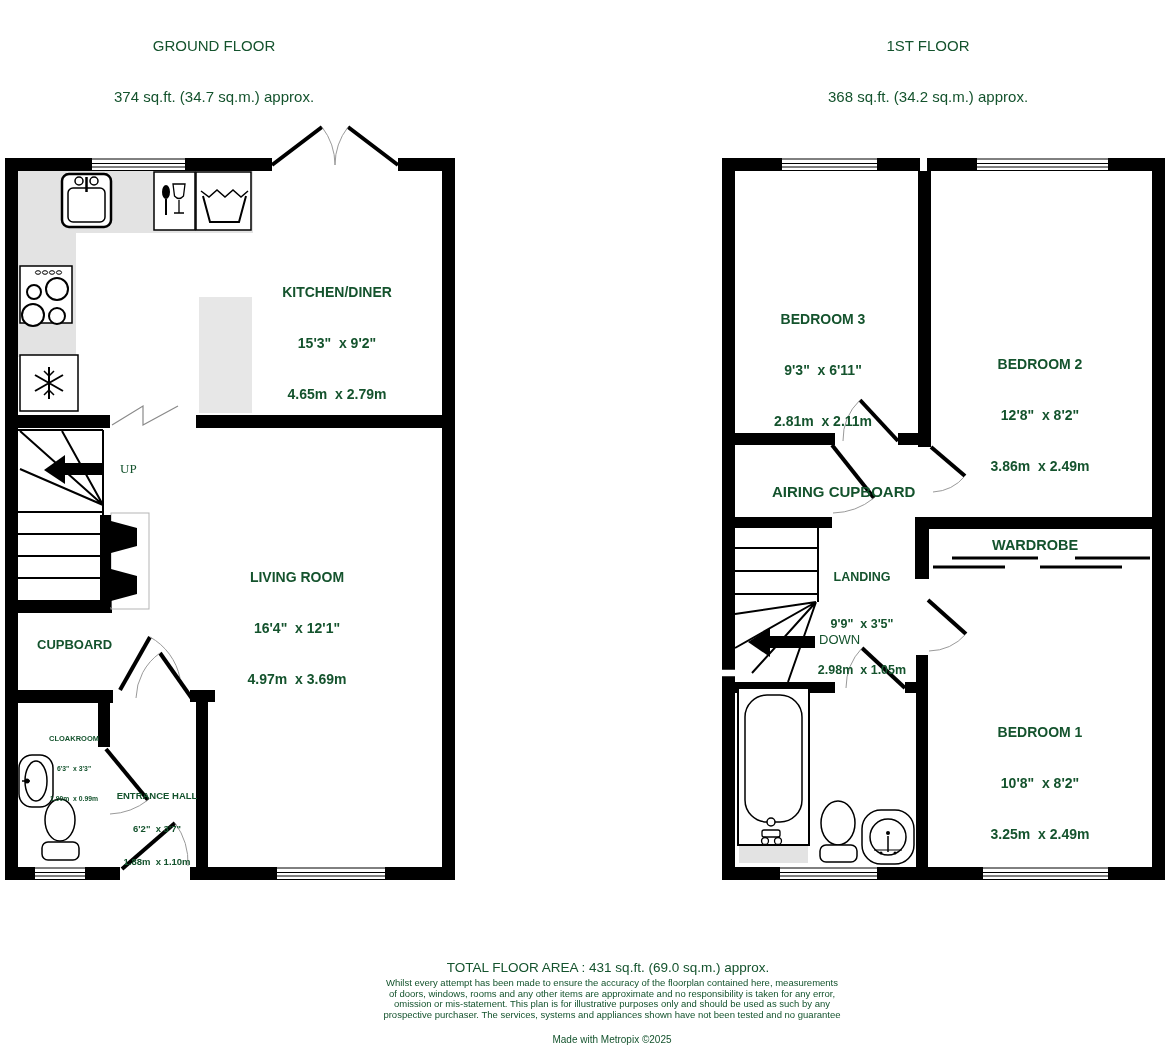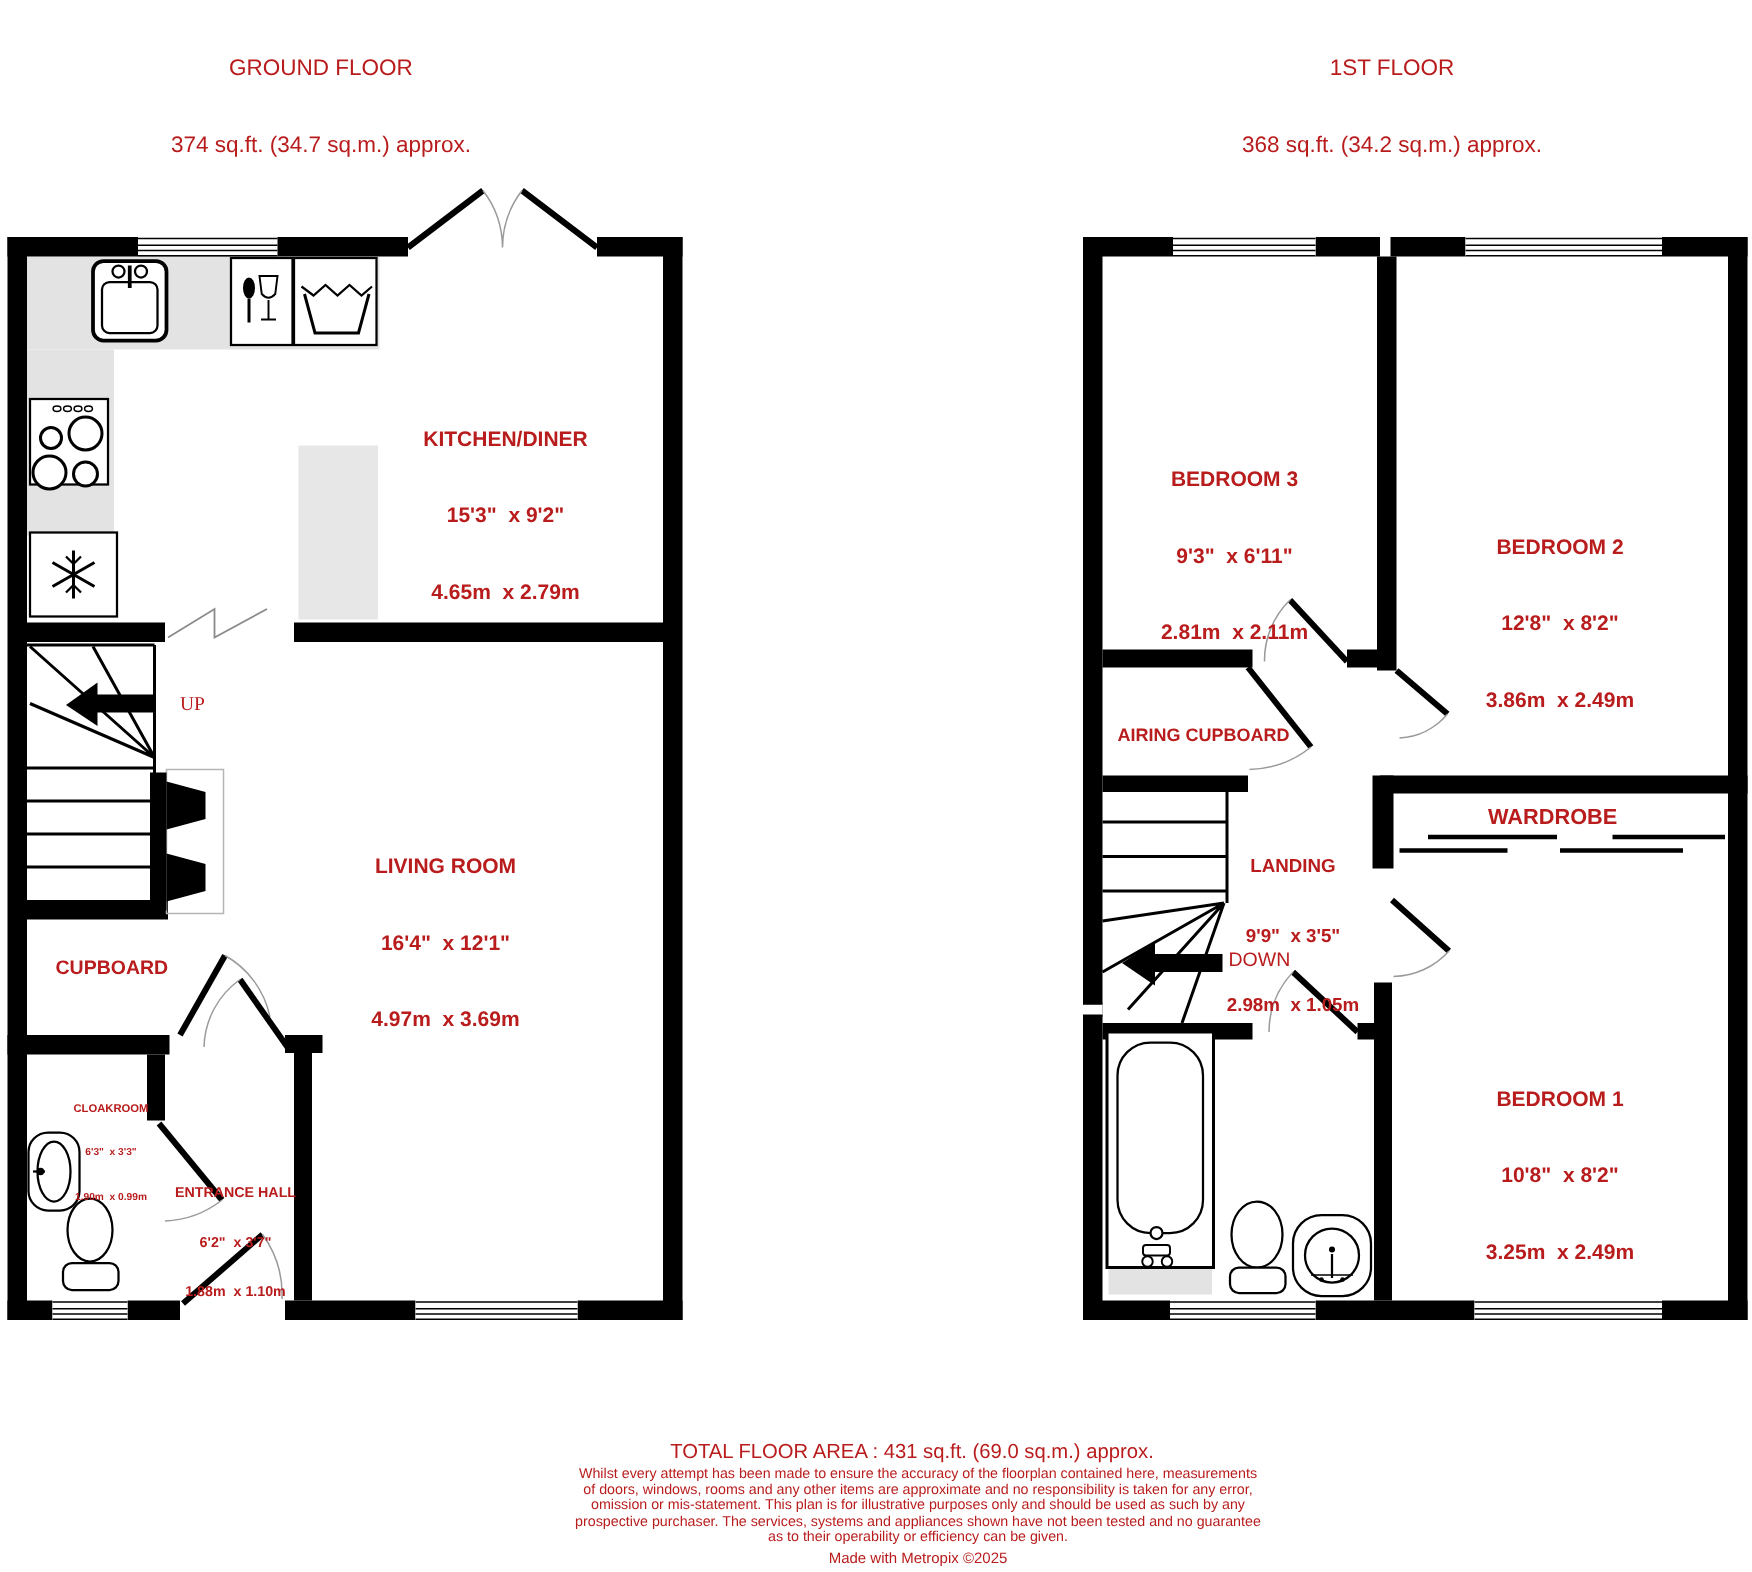--- a/index.html
+++ b/index.html
@@ -1,17 +1,17 @@
 <!DOCTYPE html>
 <html><head>
 <meta charset="utf-8">
 <style>
   html,body{margin:0;padding:0;background:#fff;}
   .canvas{position:relative;width:1168px;height:1048px;background:#fff;overflow:hidden;
-          font-family:"Liberation Sans",sans-serif;color:#b91c1c;}
+          font-family:"Liberation Sans",sans-serif;color:#14532d;}
   .canvas svg{position:absolute;left:0;top:0;}
   .lbl{position:absolute;transform:translateX(-50%);text-align:center;font-weight:700;
        white-space:pre;font-size:14px;line-height:17px;}
   .lbl.landing{font-size:12.5px;line-height:15.5px;}
   .lbl.hall{font-size:9.5px;line-height:11px;}
   .lbl.tiny{font-size:7.5px;line-height:10px;}
   .lbl.tiny .dim{font-size:6.8px;}
   .single{position:absolute;font-weight:700;white-space:pre;}
   .plain{position:absolute;font-weight:400;font-size:13px;white-space:pre;}
   .hdr{position:absolute;transform:translateX(-50%);text-align:center;font-weight:400;
@@ -282,37 +282,36 @@
 <div class="lbl" style="left:823px;top:277px;">
   <div class="nm">BEDROOM 3</div>
   <div class="dim">9'3"  x 6'11"</div>
   <div class="dim">2.81m  x 2.11m</div>
 </div>
 <div class="lbl" style="left:1040px;top:322px;">
   <div class="nm">BEDROOM 2</div>
   <div class="dim">12'8"  x 8'2"</div>
   <div class="dim">3.86m  x 2.49m</div>
 </div>
-<div class="single" style="left:745px;top:483px;font-size:12px;">AIRING CUPBOARD</div>
+<div class="single" style="left:772px;top:483px;font-size:15px;">AIRING CUPBOARD</div>
 <div class="lbl landing" style="left:862px;top:539px;">
   <div class="nm">LANDING</div>
   <div class="dim">9'9"  x 3'5"</div>
   <div class="dim">2.98m  x 1.05m</div>
 </div>
 <div class="single" style="left:992px;top:537px;font-size:14.5px;">WARDROBE</div>
 <div class="plain" style="left:819px;top:632px;">DOWN</div>
 <div class="lbl" style="left:1040px;top:690px;">
   <div class="nm">BEDROOM 1</div>
   <div class="dim">10'8"  x 8'2"</div>
   <div class="dim">3.25m  x 2.49m</div>
 </div>
 
 <div class="ftotal" style="left:608px;top:960px;">TOTAL FLOOR AREA : 431 sq.ft. (69.0 sq.m.) approx.</div>
 <div class="fdisc" style="left:612px;top:978px;width:500px;">
   <div>Whilst every attempt has been made to ensure the accuracy of the floorplan contained here, measurements</div>
   <div>of doors, windows, rooms and any other items are approximate and no responsibility is taken for any error,</div>
   <div>omission or mis-statement. This plan is for illustrative purposes only and should be used as such by any</div>
   <div>prospective purchaser. The services, systems and appliances shown have not been tested and no guarantee</div>
-  <div>as to their operability or efficiency can be given.</div>
 </div>
 <div class="fcredit" style="left:612px;top:1034px;">Made with Metropix ©2025</div>
 
 </div>
 
 </body></html>

